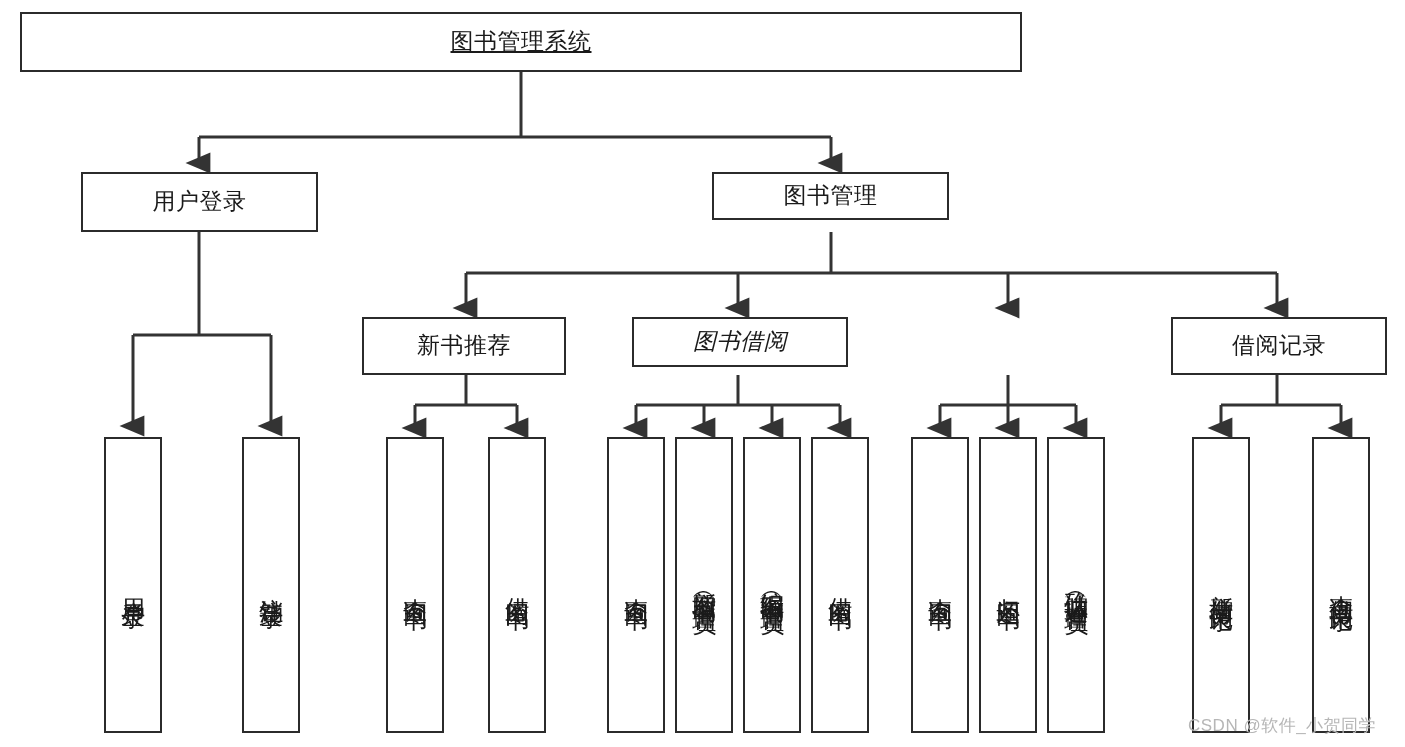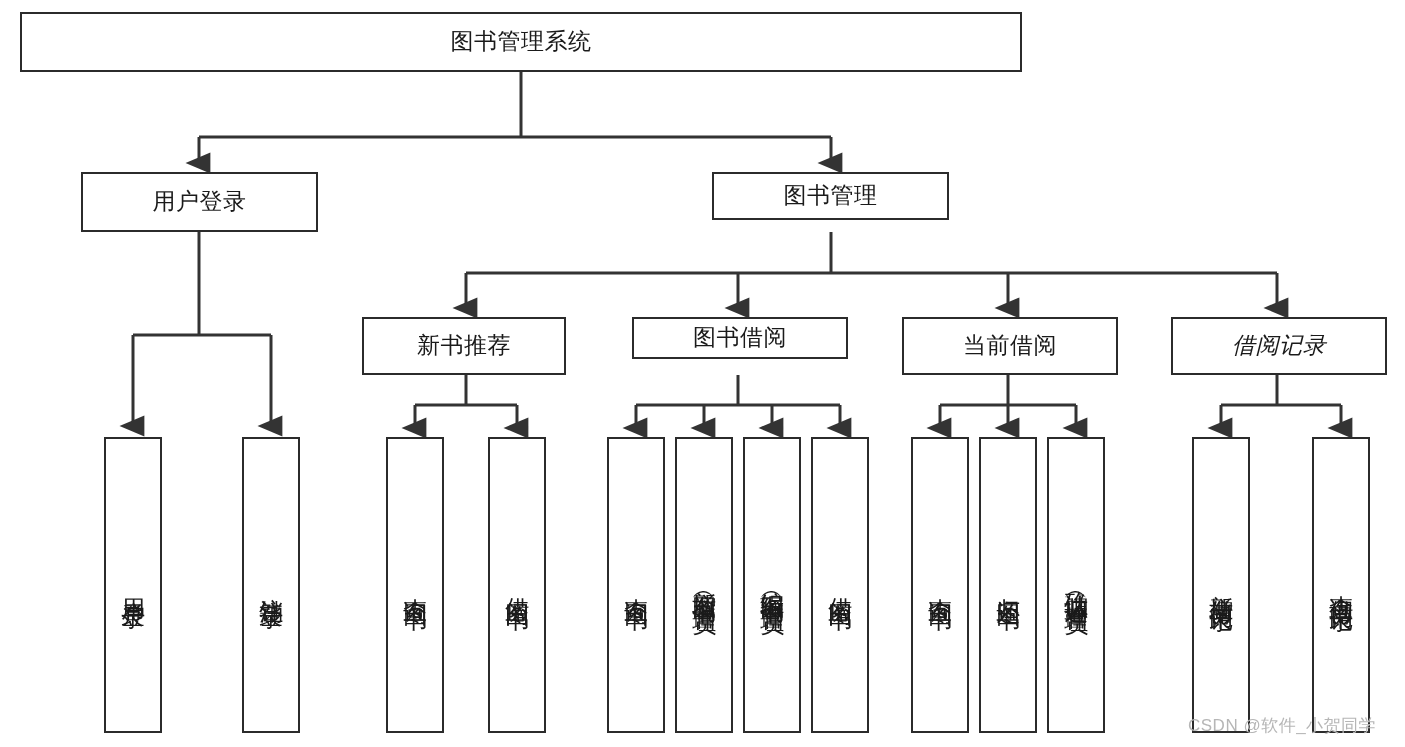--- a/index.html
+++ b/index.html
@@ -111,29 +111,28 @@
       <path d="M1008,405 L1008,427" marker-end="url(#arrow)"></path>
       <path d="M1076,405 L1076,427" marker-end="url(#arrow)"></path>
 
       <path d="M1277,375 L1277,405"></path>
       <path d="M1221,405 L1341,405"></path>
       <path d="M1221,405 L1221,427" marker-end="url(#arrow)"></path>
       <path d="M1341,405 L1341,427" marker-end="url(#arrow)"></path>
     </g>
   </svg>
 
-  <div class="node node-h node-root" style="left:20px; top:12px; width:1002px; height:60px;">图书管理系统</div>
+  <div class="node node-h node-root" style="left:20px; top:12px; width:1002px; height:60px;text-decoration:underline;">图书管理系统</div>
 
   <div class="node node-h" style="left:81px; top:172px; width:237px; height:60px;">用户登录</div>
   <div class="node node-h" style="left:712px; top:172px; width:237px; height:48px;">图书管理</div>
 
   <div class="node node-h" style="left:362px; top:317px; width:204px; height:58px;">新书推荐</div>
-  <div class="node node-h" style="left:632px; top:317px; width:216px; height:42px;">图书借阅</div>
-  <div class="node node-h" style="left:902px; top:317px; width:216px; height:58px;">当前借阅</div>
-  <div class="node node-h" style="left:1171px; top:317px; width:216px; height:58px;font-style:italic;">借阅记录</div>
+  <div class="node node-h" style="left:632px; top:317px; width:216px; height:50px;font-style:italic;">图书借阅</div>
+  <div class="node node-h" style="left:1171px; top:317px; width:216px; height:58px;">借阅记录</div>
 
   <div class="node node-v" style="left:104px; top:437px; width:58px; height:296px;">用户登录</div>
   <div class="node node-v" style="left:242px; top:437px; width:58px; height:296px;">注销登录</div>
 
   <div class="node node-v" style="left:386px; top:437px; width:58px; height:296px;">查询图书</div>
   <div class="node node-v" style="left:488px; top:437px; width:58px; height:296px;">借阅图书</div>
 
   <div class="node node-v" style="left:607px; top:437px; width:58px; height:296px;">查询图书</div>
   <div class="node node-v" style="left:675px; top:437px; width:58px; height:296px;">新增图书（管理员）</div>
   <div class="node node-v" style="left:743px; top:437px; width:58px; height:296px;">编辑图书（管理员）</div>

